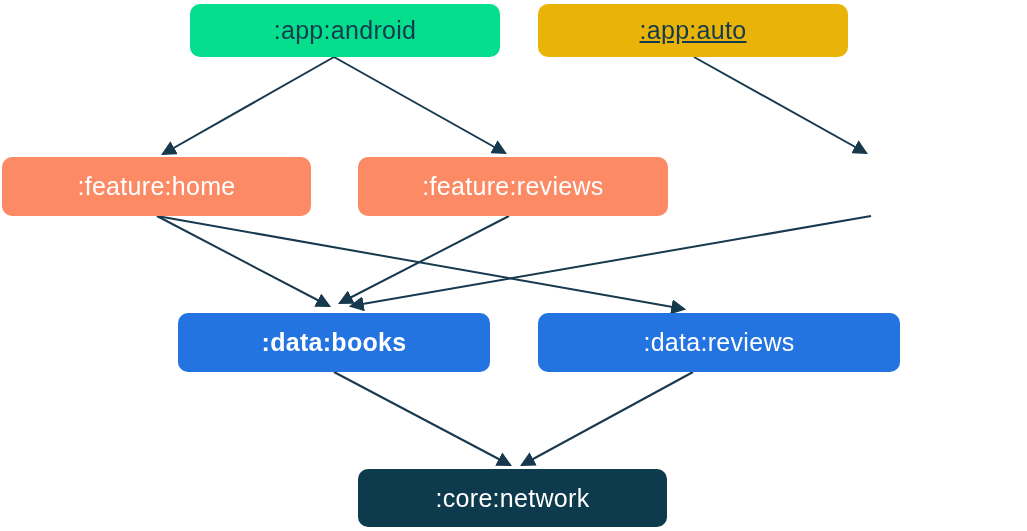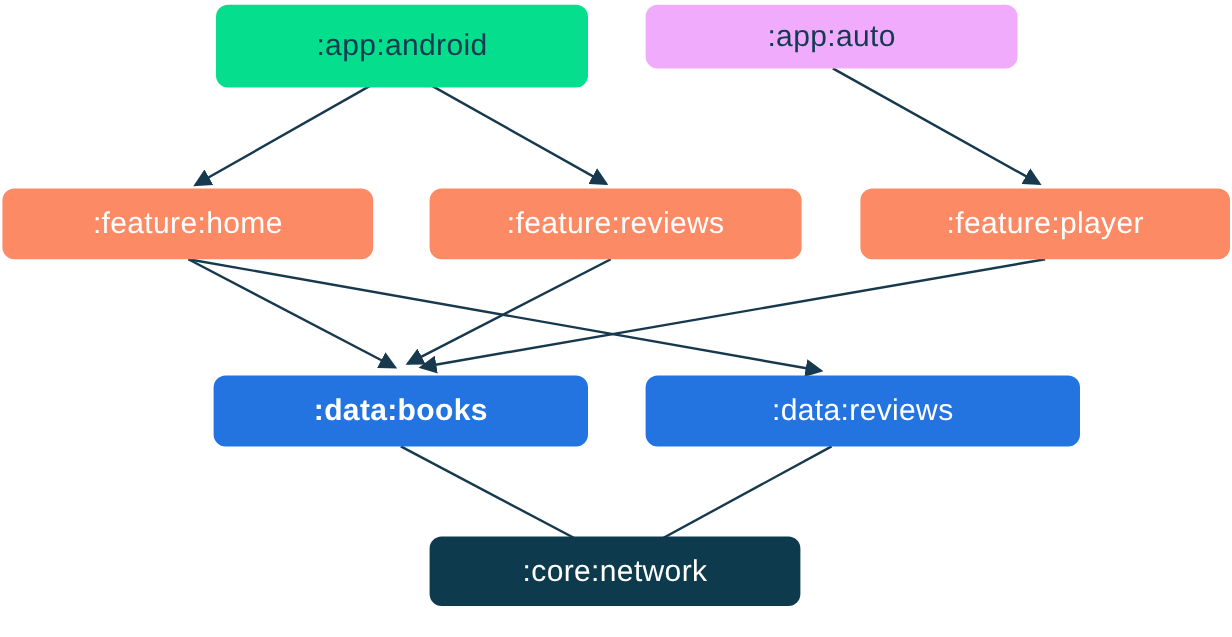--- a/index.html
+++ b/index.html
@@ -29,28 +29,28 @@
     align-items: center;
     justify-content: center;
     border-radius: 10px;
     font-size: 25px;
     font-weight: 400;
     letter-spacing: 0.3px;
     box-sizing: border-box;
     white-space: nowrap;
   }
   
-  .n-app-android   { left: 180px; top:   4px; width: 310px; height: 69px; }
+  .n-app-android   { left: 190px; top:   4px; width: 310px; height: 53px; }
   .n-app-auto      { left: 538px; top:   4px; width: 310px; height: 53px; }
   .n-feature-home  { left:   2px; top: 157px; width: 309px; height: 59px; }
   .n-feature-reviews{ left: 358px; top: 157px; width: 310px; height: 59px; }
   .n-feature-player{ left: 717px; top: 157px; width: 308px; height: 59px; }
   .n-data-books    { left: 178px; top: 313px; width: 312px; height: 59px; font-weight: bold; }
   .n-data-reviews  { left: 538px; top: 313px; width: 362px; height: 59px; }
-  .n-core-network  { left: 358px; top: 447px; width: 309px; height: 58px; }
+  .n-core-network  { left: 358px; top: 469px; width: 309px; height: 58px; }
 </style>
 </head>
 <body>
 
 <div class="stage">
 
   <svg class="edges-svg" viewBox="0 0 1027 531" xmlns="http://www.w3.org/2000/svg">
     <defs>
       <marker id="arrowhead" viewBox="0 0 10 10" refX="8.5" refY="5" markerWidth="7.5" markerHeight="7.5" orient="auto-start-reverse">
         <path d="M0,0 L10,5 L0,10 z" fill="#17394e"></path>
@@ -66,35 +66,32 @@
         <line x1="871" y1="216" x2="351" y2="306" stroke="#17394e" stroke-width="2" marker-end="url(#arrowhead)"></line>
         <line x1="334" y1="372" x2="510" y2="465" stroke="#17394e" stroke-width="2" marker-end="url(#arrowhead)"></line>
         <line x1="693" y1="372" x2="522" y2="465" stroke="#17394e" stroke-width="2" marker-end="url(#arrowhead)"></line>
       </g>
   </svg>
 
   <div class="node n-app-android" style="background: rgb(4, 222, 141); color: rgb(18, 59, 80);">
     <span>:app:android</span>
   </div>
 
-  <div class="node n-app-auto" style="background: #f0abfc; color: rgb(18, 59, 80);">
+  <div class="node n-app-auto" style="background: #eab308; color: rgb(18, 59, 80); text-decoration: underline;">
     <span>:app:auto</span>
   </div>
 
   <div class="node n-feature-home" style="background: rgb(252, 138, 101); color: rgb(255, 255, 255);">
     <span>:feature:home</span>
   </div>
 
   <div class="node n-feature-reviews" style="background: rgb(252, 138, 101); color: rgb(255, 255, 255);">
     <span>:feature:reviews</span>
   </div>
 
-  <div class="node n-feature-player" style="background: rgb(252, 138, 101); color: rgb(255, 255, 255);">
-    <span>:feature:player</span>
-  </div>
 
   <div class="node n-data-books" style="background: rgb(35, 116, 225); color: rgb(255, 255, 255);">
     <span>:data:books</span>
   </div>
 
   <div class="node n-data-reviews" style="background: rgb(35, 116, 225); color: rgb(255, 255, 255);">
     <span>:data:reviews</span>
   </div>
 
   <div class="node n-core-network" style="background: rgb(14, 58, 78); color: rgb(255, 255, 255);">

